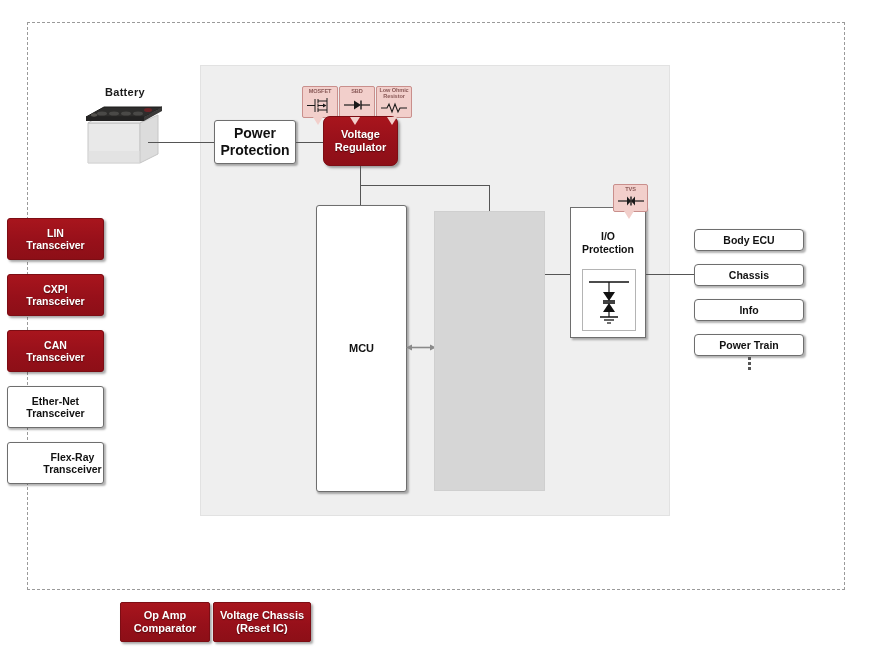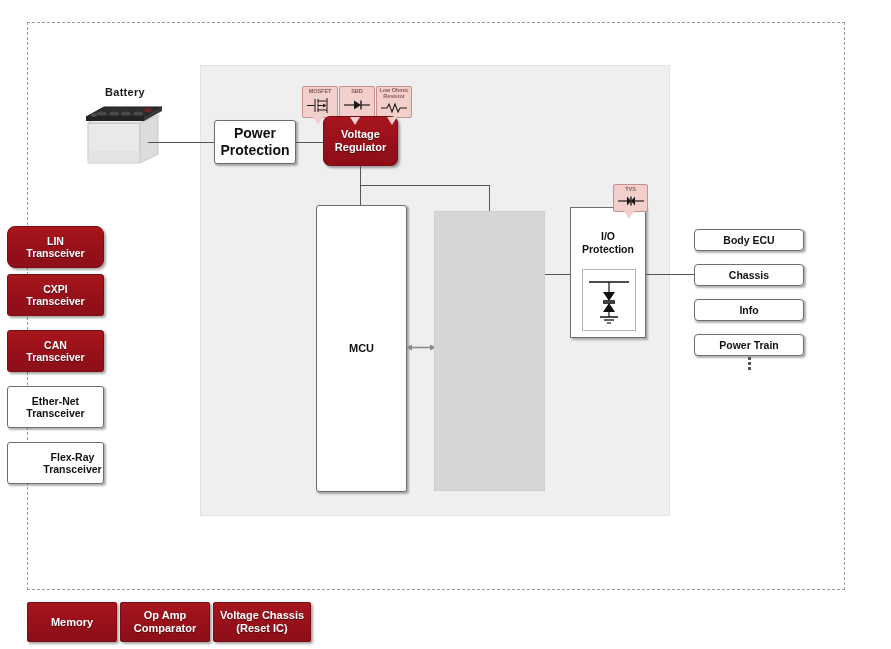--- a/index.html
+++ b/index.html
@@ -328,21 +328,21 @@
   <div style="position:absolute; left:406px; top:342px; width:30px; height:11px;">
     <svg width="30" height="11" viewBox="0 0 30 11">
       <line x1="5" y1="5.5" x2="25" y2="5.5" stroke="#8a8a8a" stroke-width="1.6"></line>
       <polygon points="0,5.5 6,2.4 6,8.6" fill="#8a8a8a"></polygon>
       <polygon points="30,5.5 24,2.4 24,8.6" fill="#8a8a8a"></polygon>
     </svg>
   </div>
 
   <div class="tx-group"></div>
 
-  <div class="box box-red tx-item" style="top:226px;border-radius:8px;">
+  <div class="box box-red tx-item" style="top:218px;">
     <div>
       <div>LIN</div>
       <div>Transceiver</div>
     </div>
   </div>
   <div class="box box-red tx-item" style="top:274px;">
     <div>
       <div>CXPI</div>
       <div>Transceiver</div>
     </div>
@@ -420,25 +420,20 @@
   </div>
   <div class="box box-white ecu-item" style="top:334px;">
     <span>Power Train</span>
   </div>
   <div class="ecu-ellipsis">
     <span></span>
       <span></span>
       <span></span>
   </div>
 
-  <div class="box box-red legend-item" id="legend-memory">
-    <div>
-      <div>Memory</div>
-    </div>
-  </div>
   <div class="box box-red legend-item" id="legend-opamp">
     <div>
       <div>Op Amp</div>
       <div>Comparator</div>
     </div>
   </div>
   <div class="box box-red legend-item" id="legend-vdet">
     <div>
       <div>Voltage Chassis</div>
       <div>(Reset IC)</div>

